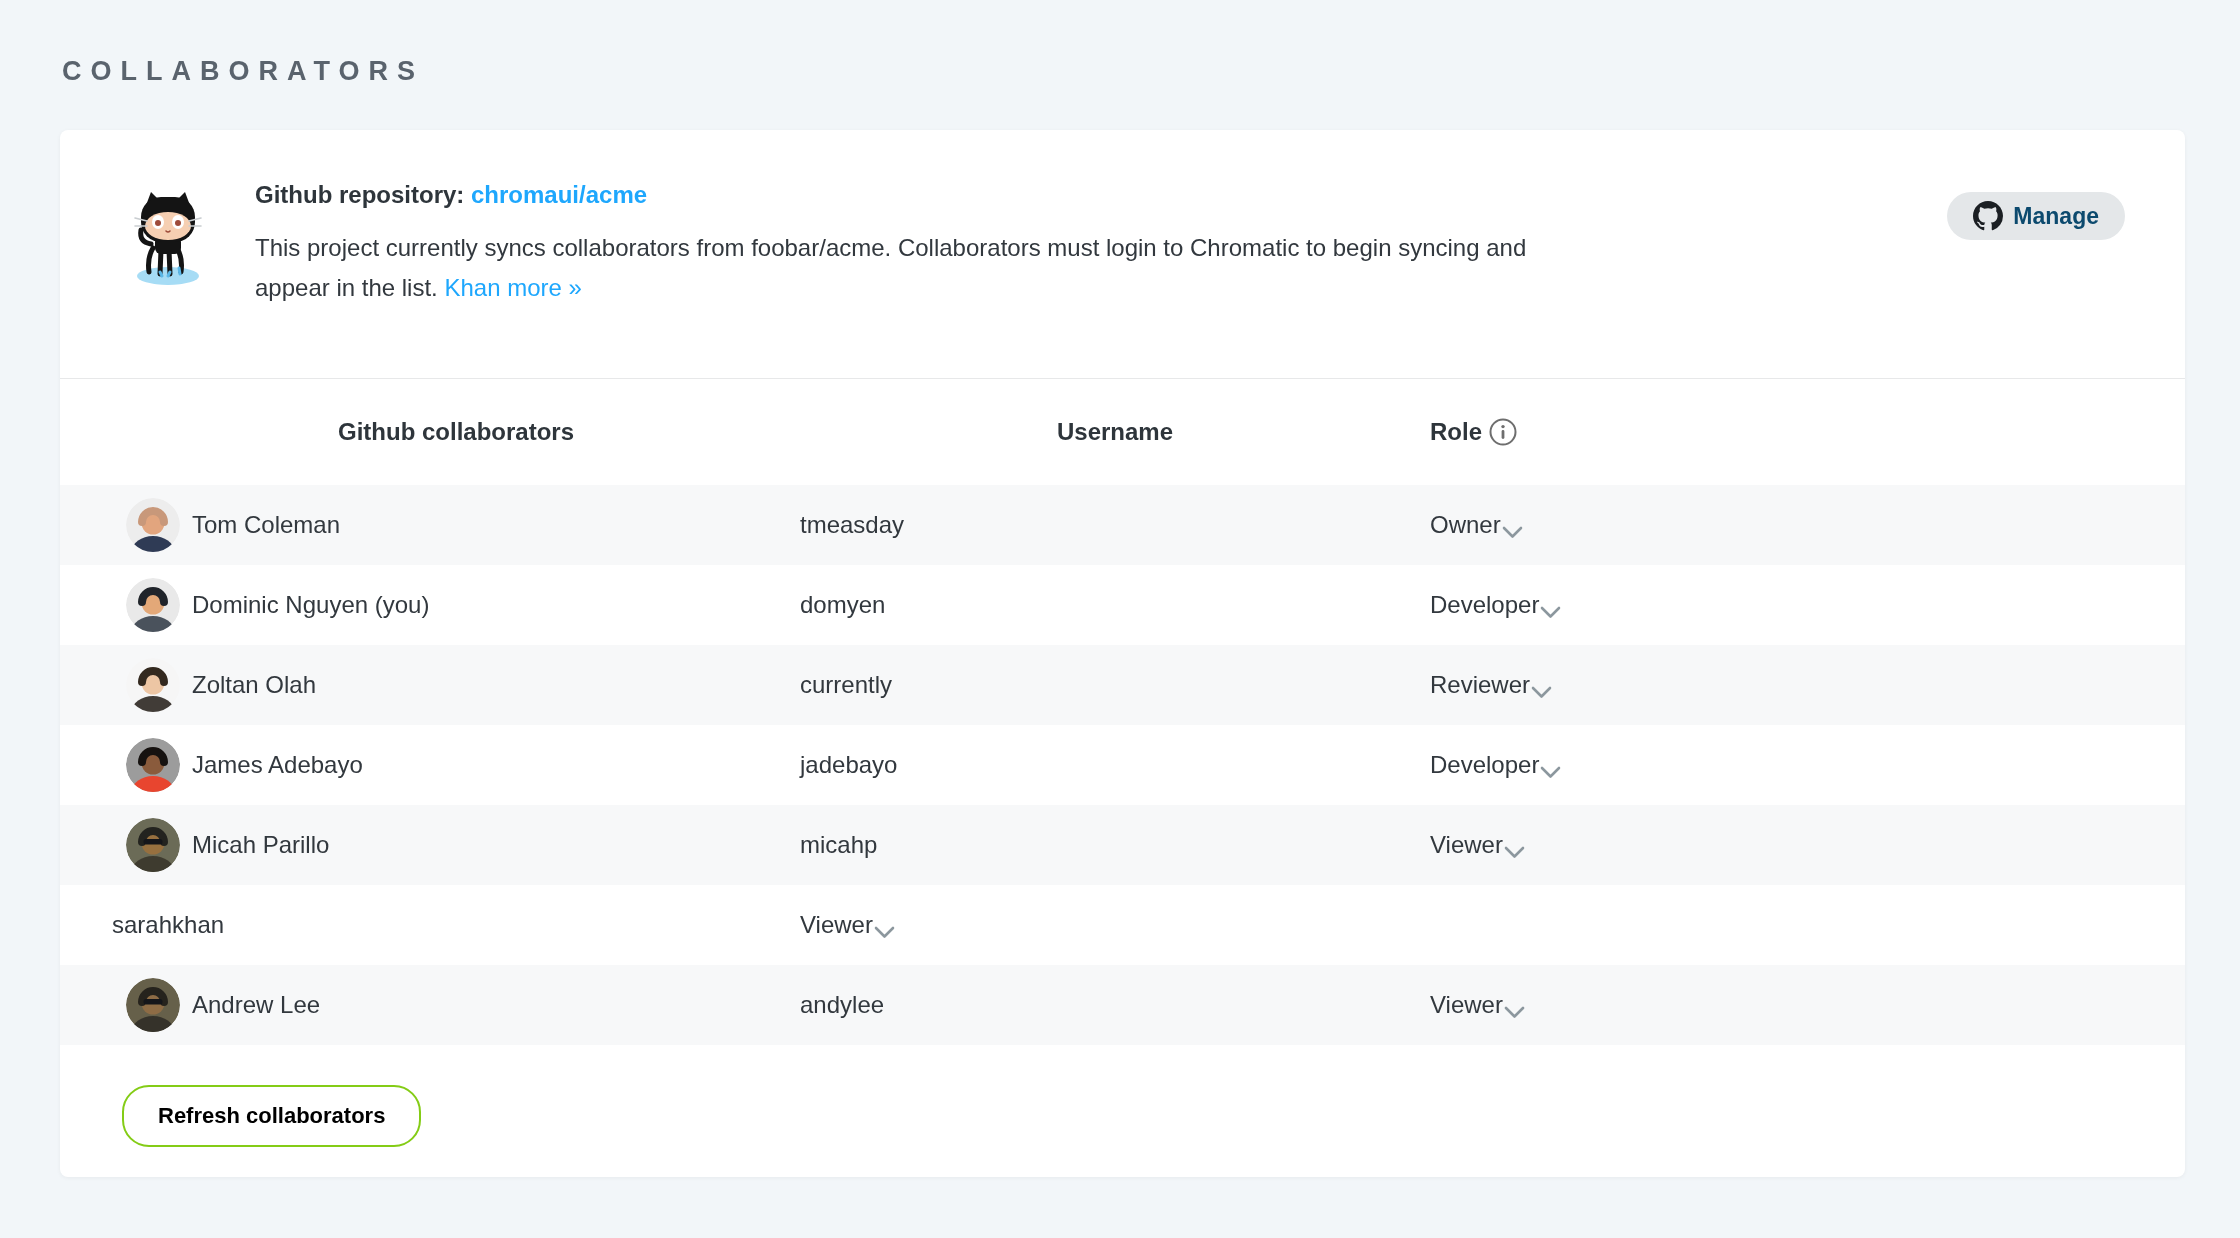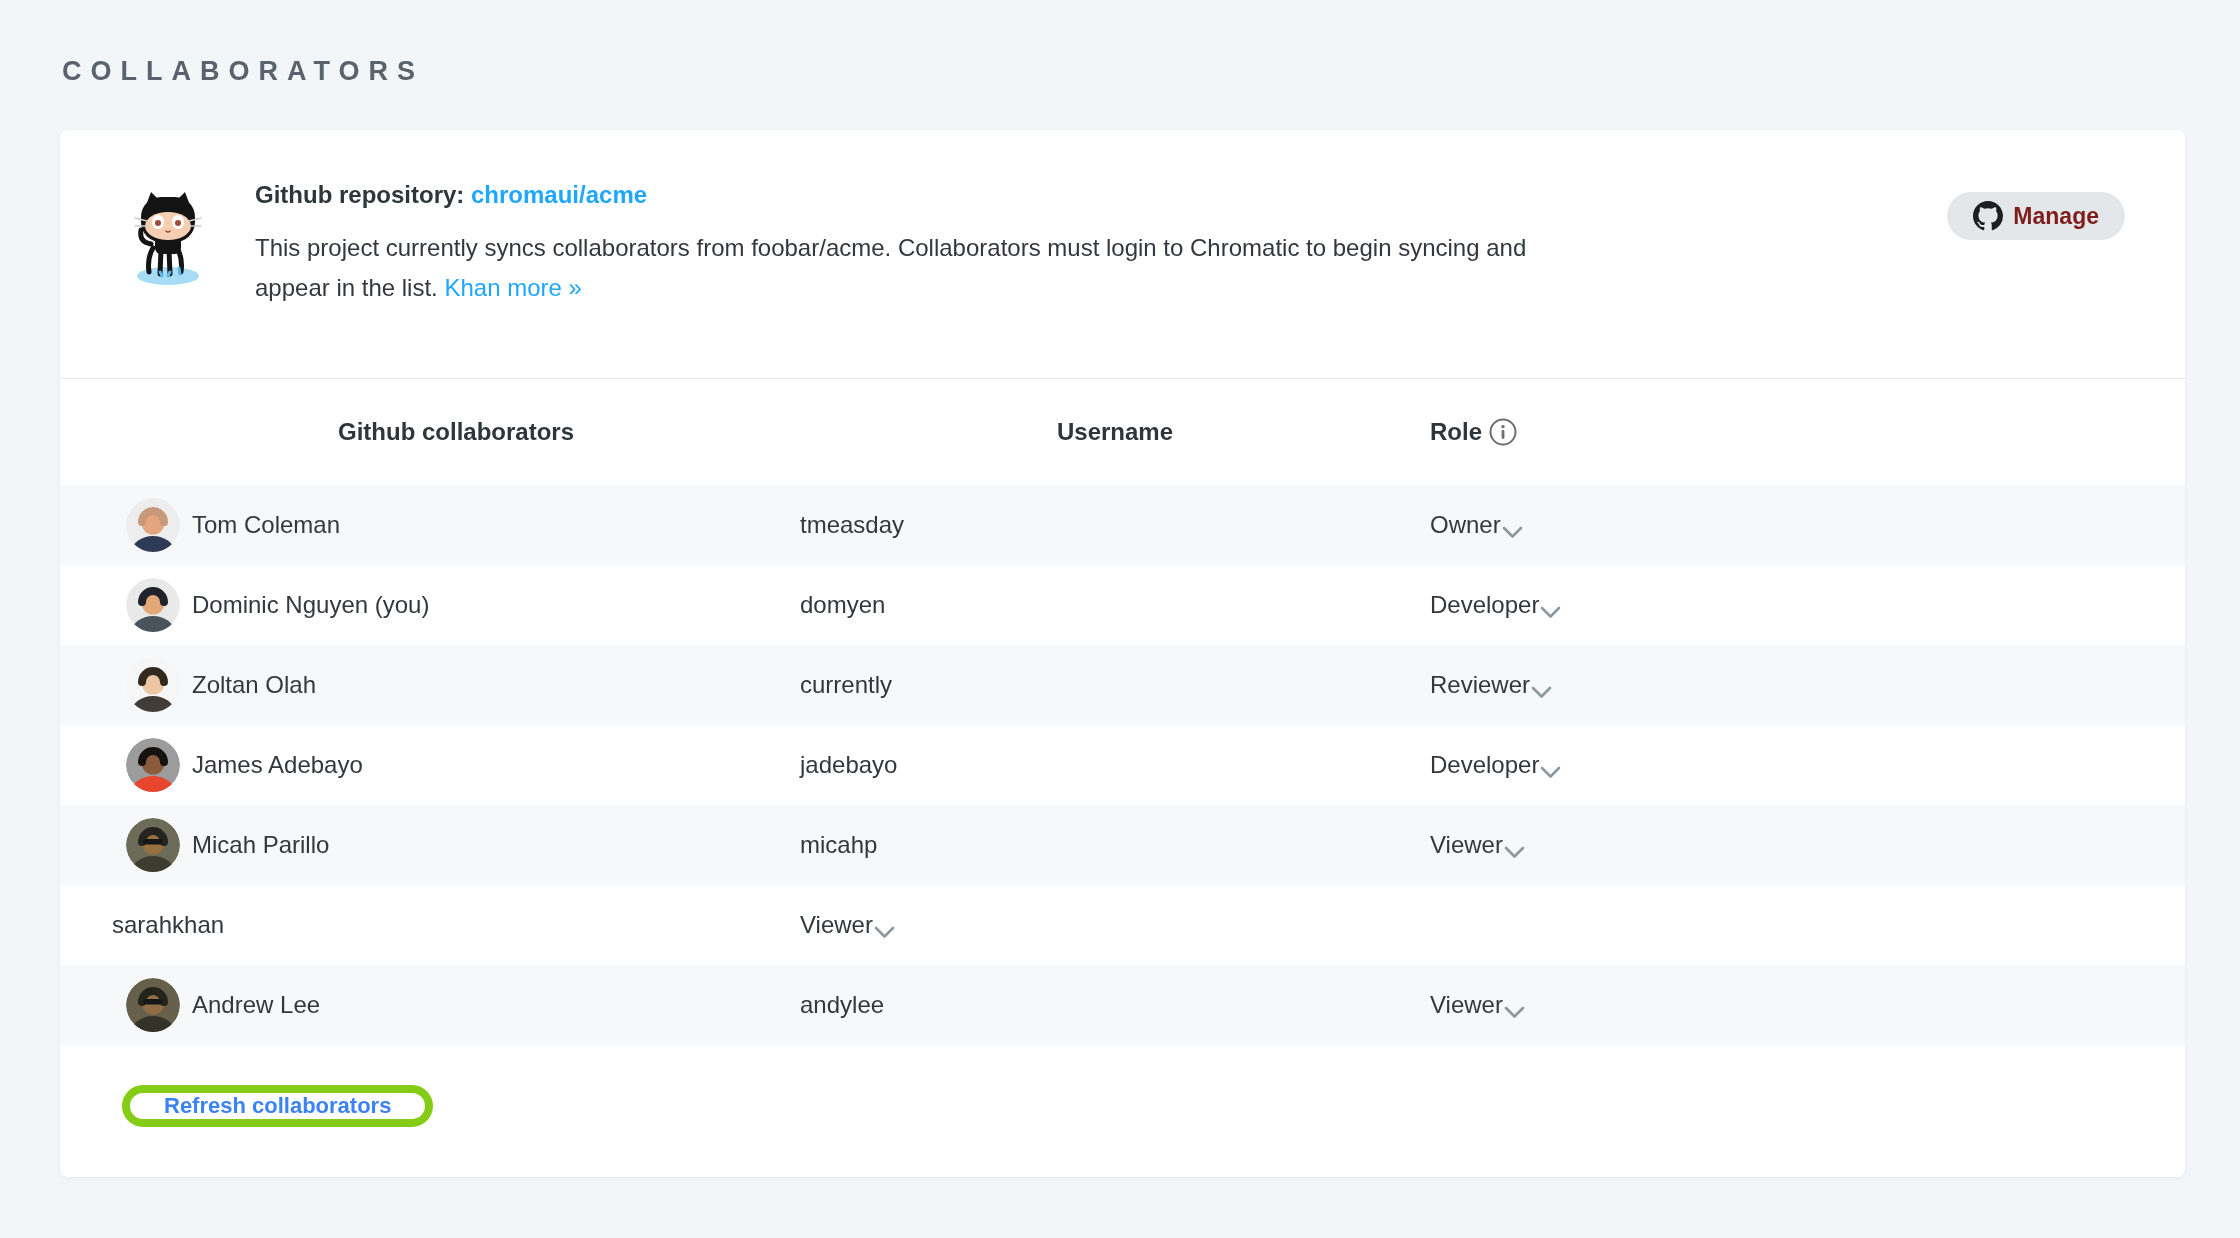--- a/index.html
+++ b/index.html
@@ -33,21 +33,21 @@
   .repo-title { font-size:24px; font-weight:700; color:#2E353B; line-height:34px; }
   .repo-link { color:#1EA7FD; text-decoration:none; font-weight:700; cursor:pointer; }
   .repo-desc { margin-top:16px; font-size:24px; line-height:40px; color:#32383E; max-width:1290px; }
   .learn-more { color:#1EA7FD; text-decoration:none; cursor:pointer; }
   .manage-btn {
     position:absolute; right:60px; top:62px;
     height:48px; padding:0 26px;
     display:inline-flex; align-items:center; gap:10px;
     background:#E4E7E9; border:none; border-radius:24px;
     font-family:"Liberation Sans", sans-serif;
-    font-size:23px; font-weight:700; color:#7f1d1d;
+    font-size:23px; font-weight:700; color:#0c4a6e;
     cursor:pointer;
   }
   .manage-btn svg { width:30px; height:30px; display:block; }
 
   .divider { height:1px; background:#E7E8E9; }
 
   
   .thead {
     display:grid; grid-template-columns:688px 630px 1fr;
     align-items:center; height:106px; padding-left:52px;
@@ -67,24 +67,24 @@
   .avatar svg { width:54px; height:54px; display:block; }
   .avatar .acc-sunglasses, .avatar .acc-scarf { display:none; }
   .avatar[data-acc="sunglasses"] .acc-sunglasses { display:block; }
   .avatar[data-acc="scarf"] .acc-scarf { display:block; }
   .role-cell { display:flex; align-items:flex-end; gap:1px; cursor:pointer; }
   .chevron { width:21px; height:13px; display:block; margin-top:3px; }
 
   
   .tfoot { padding:40px 0 0 62px; }
   .refresh-btn {
-    height:42px; padding:0 34px;
-    background:#FFFFFF; border:8px solid #84cc16; border-radius:27px;
+    height:62px; padding:0 34px;
+    background:#FFFFFF; border:2px solid #84cc16; border-radius:27px;
     font-family:"Liberation Sans", sans-serif;
-    font-size:22px; font-weight:700; color:#3b82f6;
+    font-size:22px; font-weight:700; color:#000000;
     cursor:pointer;
   }
 </style>
 </head>
 <body>
 
 <div class="page">
 
   <div class="page-heading">COLLABORATORS</div>
 

